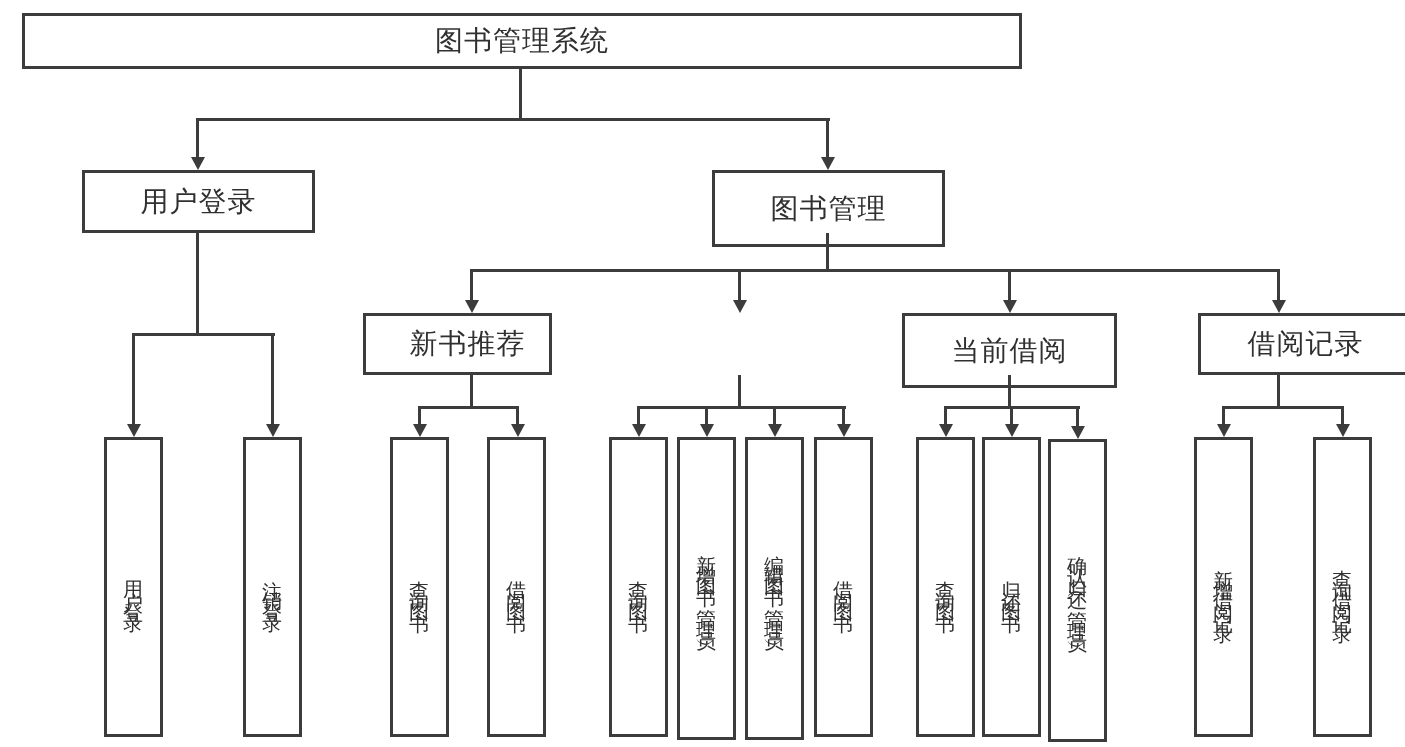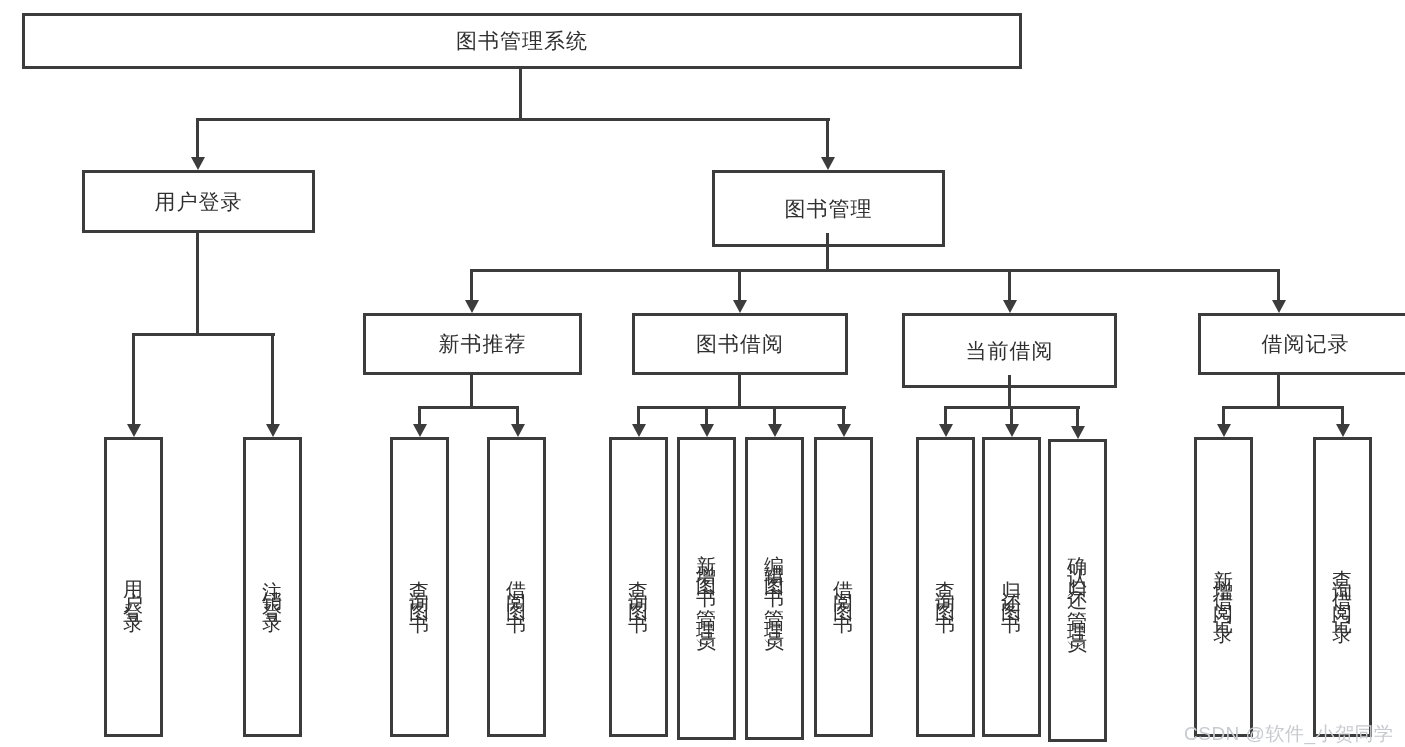--- a/index.html
+++ b/index.html
@@ -12,21 +12,21 @@
   body{font-family:"Liberation Sans","DejaVu Sans",sans-serif;}
   .stage{position:relative;width:1405px;height:747px;background:var(--bg);overflow:hidden;}
 
   .node{
     position:absolute;
     box-sizing:border-box;
     border:3px solid var(--line);
     background:#fff;
     display:flex;align-items:center;justify-content:center;
     color:var(--text);
-    font-size:21px;
+    font-size:28px;
     letter-spacing:1px;
     white-space:nowrap;
   }
   .leaf{
     font-size:20px;
   }
   .leaf span{
     writing-mode:vertical-rl;
     letter-spacing:11px;
     line-height:1;
@@ -52,23 +52,22 @@
 <body>
 
 <div class="stage">
 
   <div class="node" style="left:22px;top:13px;width:1000px;height:56px;">图书管理系统</div>
 
   <div class="node" style="left:82px;top:170px;width:233px;height:63px;">用户登录</div>
 
   <div class="node" style="left:712px;top:170px;width:233px;height:77px;">图书管理</div>
 
-  <div class="node" style="left:363px;top:313px;width:219px;height:62px;padding-left:20px;">新书推荐</div>
+  <div class="node" style="left:363px;top:313px;width:189px;height:62px;padding-left:20px;">新书推荐</div>
 
-  <div class="node" style="left:632px;top:313px;width:216px;height:62px;">图书借阅</div>
 
   <div class="node" style="left:902px;top:313px;width:215px;height:75px;">当前借阅</div>
 
   <div class="node" style="left:1198px;top:313px;width:215px;height:62px;">借阅记录</div>
 
   <div class="node leaf" style="left:104px;top:437px;width:59px;height:300px;">
     <span>用户登录</span>
   </div>
   <div class="node leaf" style="left:243px;top:437px;width:59px;height:300px;">
     <span>注销登录</span>
@@ -163,14 +162,13 @@
   <div class="vline" style="left:1076px;top:406px;height:20px;"></div>
   <div class="arrowhead" style="left:1071px;top:426px;"></div>
 
   <div class="vline" style="left:1277px;top:375px;height:33px;"></div>
   <div class="hline" style="left:1222px;top:406px;width:122px;"></div>
   <div class="vline" style="left:1222px;top:406px;height:18px;"></div>
   <div class="arrowhead" style="left:1217px;top:424px;"></div>
   <div class="vline" style="left:1341px;top:406px;height:18px;"></div>
   <div class="arrowhead" style="left:1336px;top:424px;"></div>
 
-  <div class="watermark">CSDN @软件_小贺同学</div>
 </div>
 
 </body></html>

